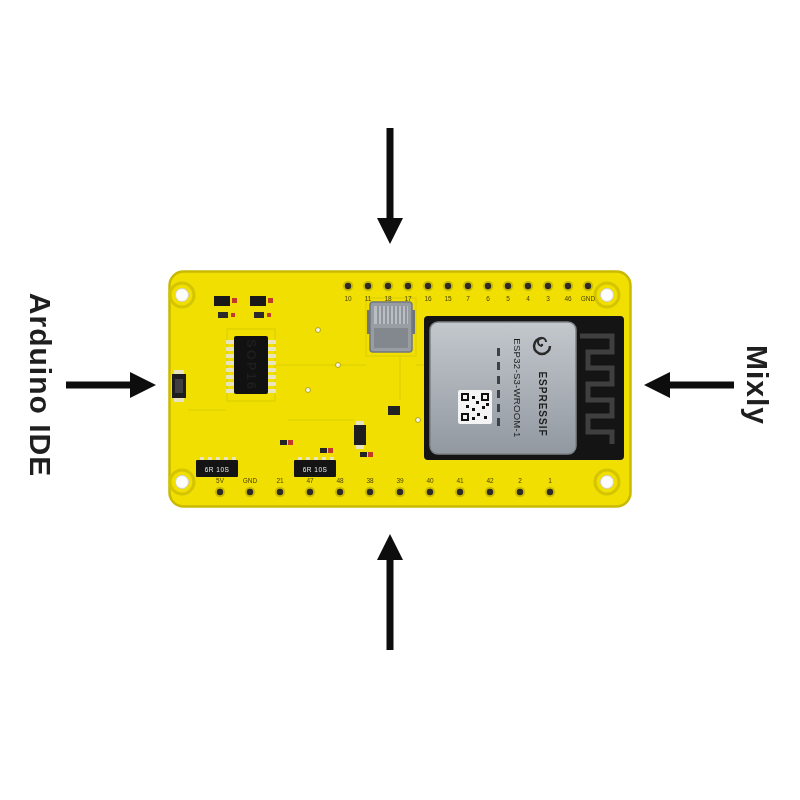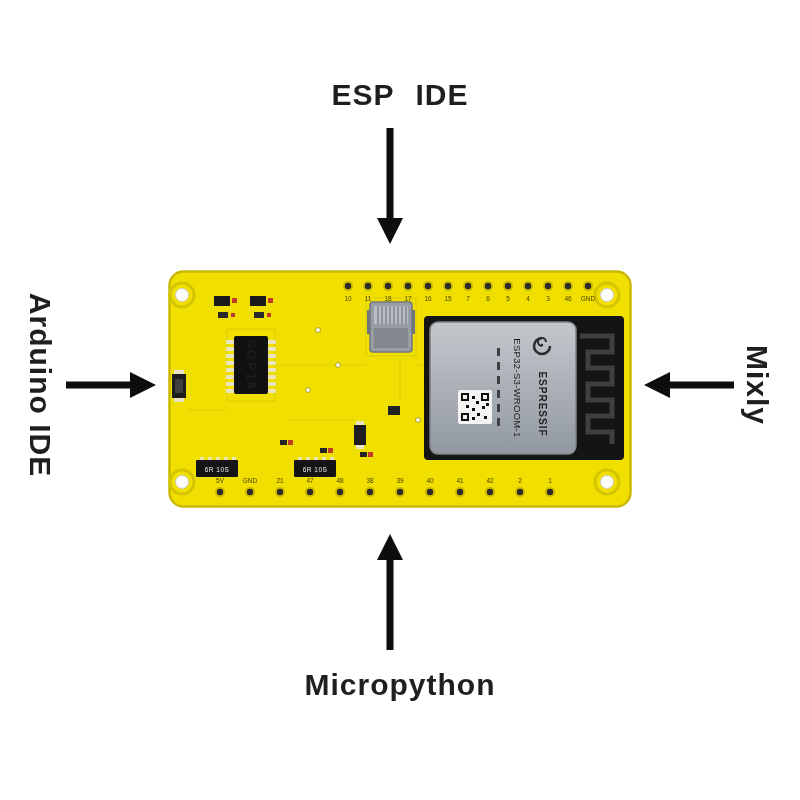--- a/index.html
+++ b/index.html
@@ -15,22 +15,20 @@
   #board{left:168px;top:270px;}
   .pinlab{font-size:6.5px;fill:#4c4300;text-anchor:middle;}
   .modtext{fill:#1e1e1e;text-anchor:middle;}
   .ictext{font-size:6.5px;fill:#eeeeee;text-anchor:middle;letter-spacing:.5px;}
 </style>
 </head>
 <body>
 
 <div class="canvas">
 
-  <div class="label label-top">ESP IDE</div>
-  <div class="label label-bottom">Micropython</div>
   <div class="label label-left">Arduino IDE</div>
   <div class="label label-right">Mixly</div>
 
   <svg id="arrows" width="800" height="800" viewBox="0 0 800 800">
     <g fill="#0d0d0d">
       <rect x="386.5" y="128" width="7" height="92"></rect>
       <polygon points="377,218 403,218 390,244"></polygon>
     </g>
     <g fill="#0d0d0d">
       <rect x="386.5" y="558" width="7" height="92"></rect>

